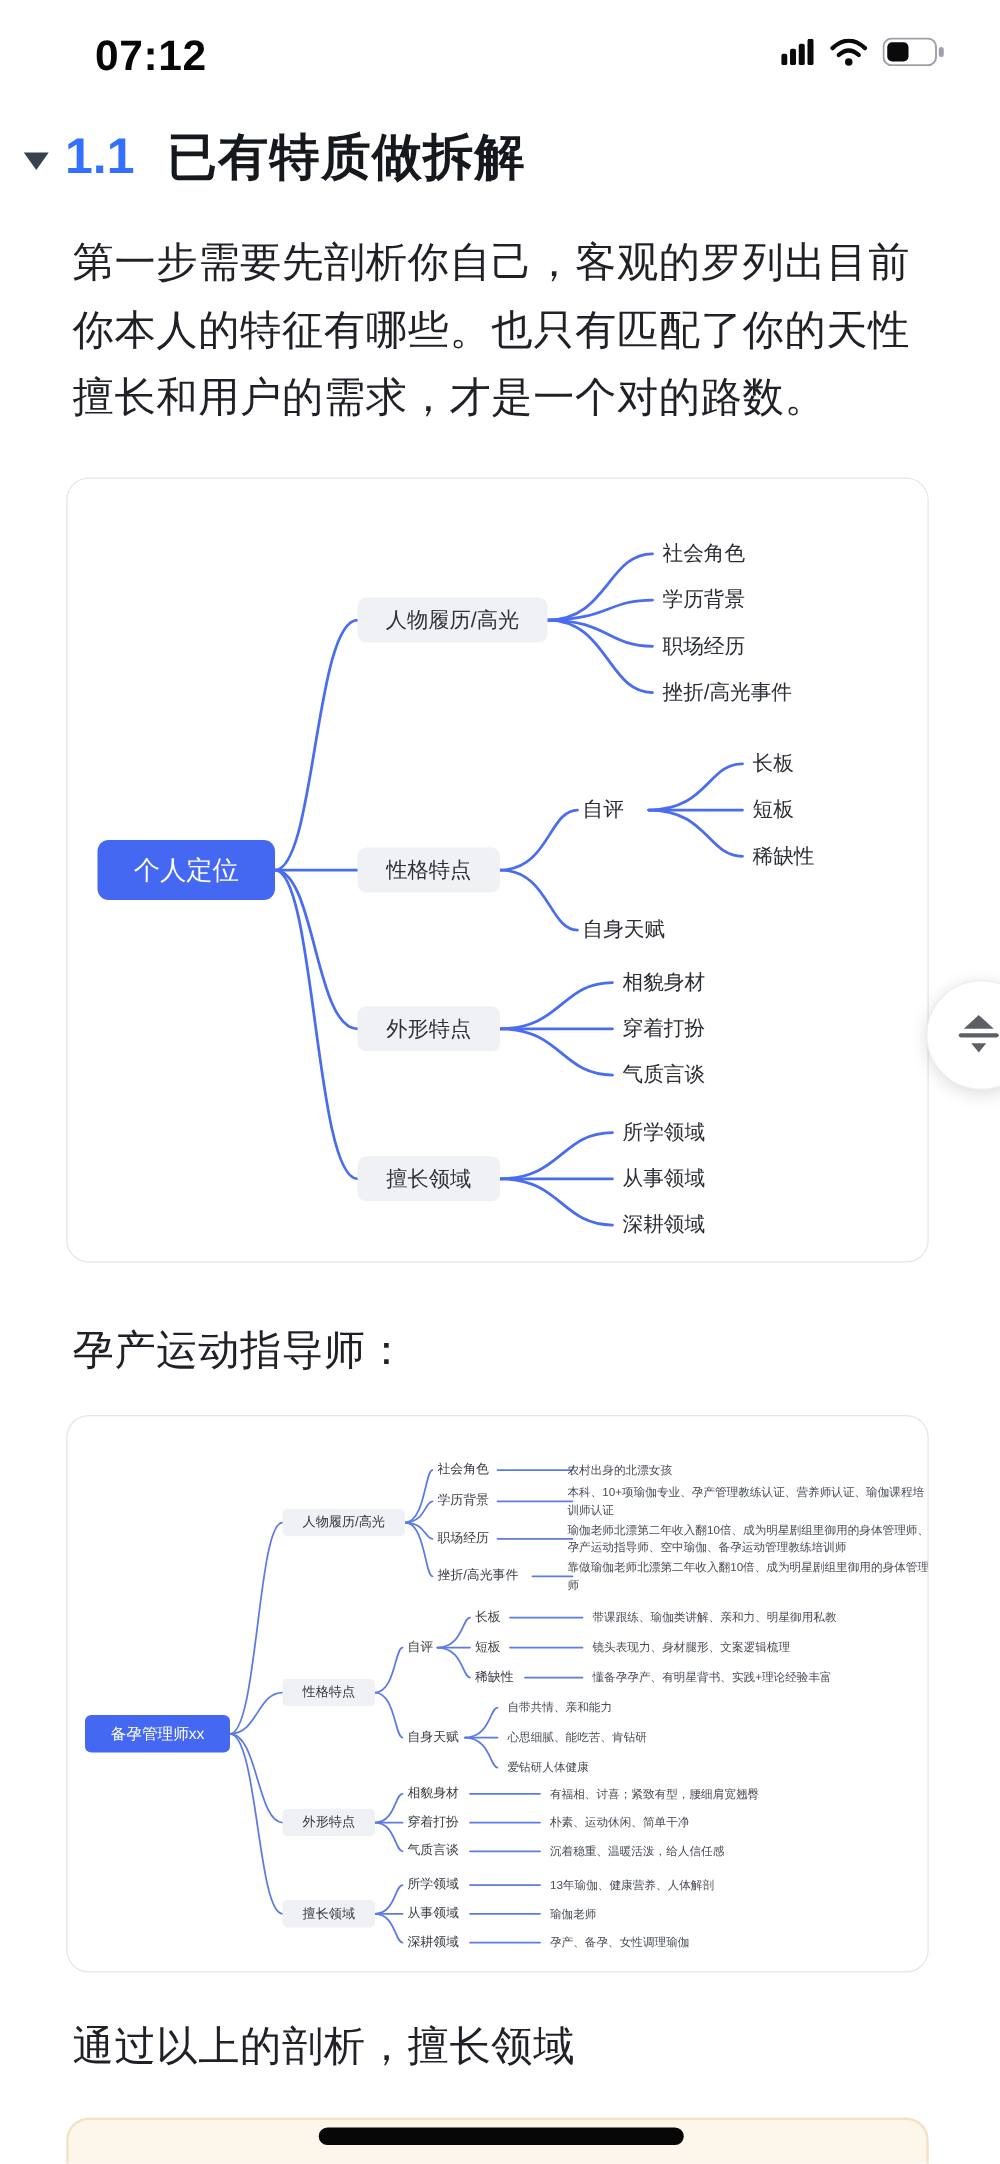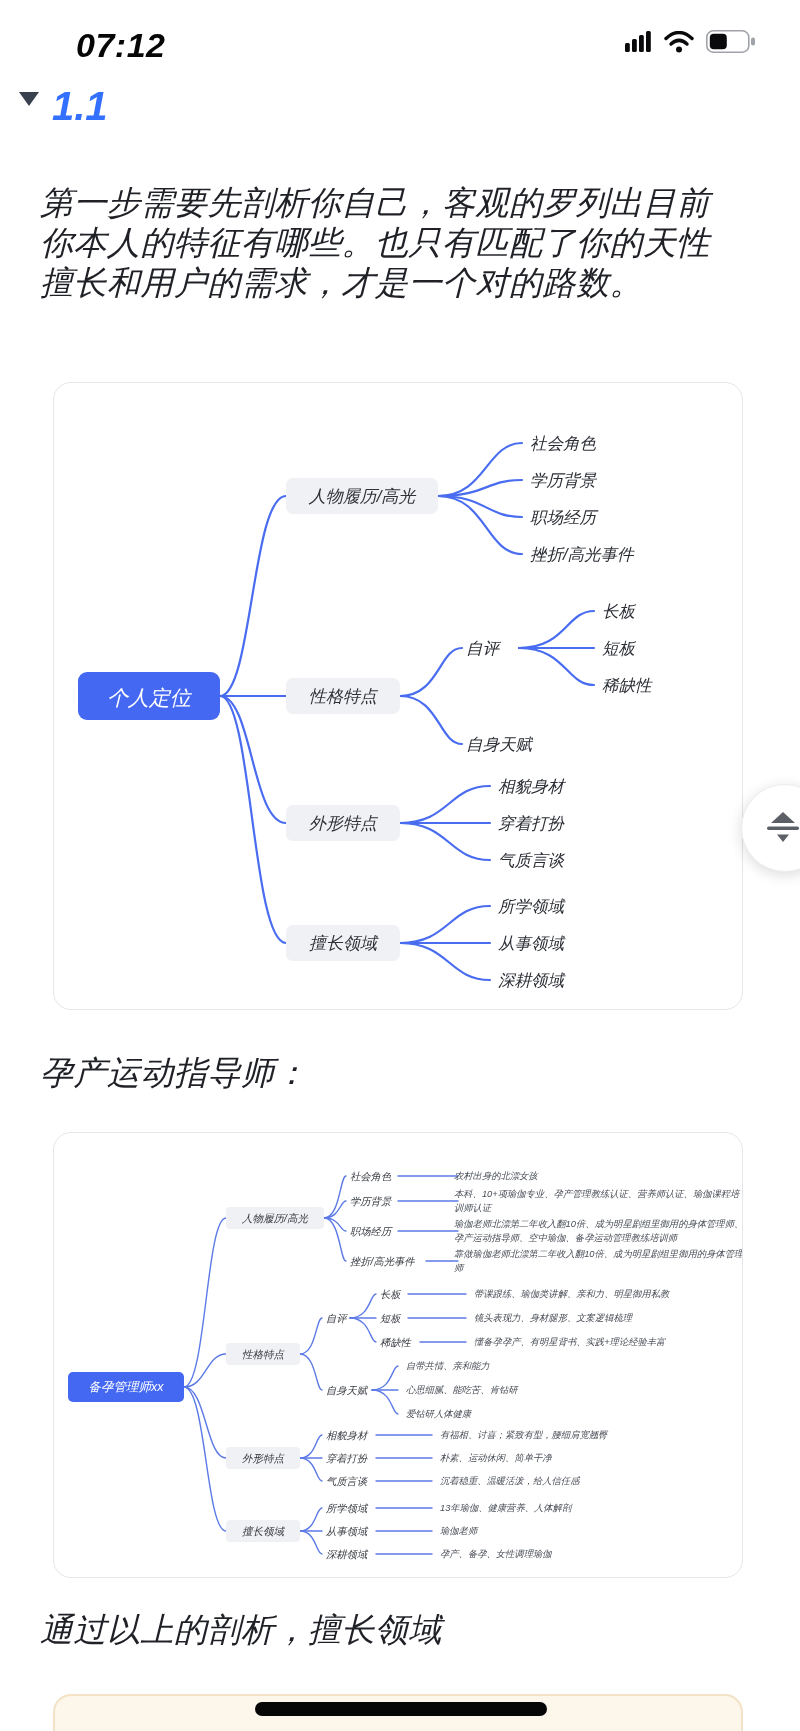--- a/index.html
+++ b/index.html
@@ -1,30 +1,30 @@
 <!DOCTYPE html>
 <html><head>
 <meta charset="utf-8">
 <style>
   html,body{margin:0;padding:0;background:#fff;}
   body{font-family:"Liberation Sans","DejaVu Sans",sans-serif;}
-  .screen{position:relative;width:800px;height:1731px;background:#ffffff;overflow:hidden;font-style:italic;}
+  .screen{position:relative;width:800px;height:1731px;background:#ffffff;overflow:hidden;}
 
   
   .status-bar{position:absolute;top:24px;left:0;right:0;height:46px;}
   .status-time{position:absolute;left:76px;top:2px;font-size:34px;font-weight:700;color:#060607;letter-spacing:.5px;}
   .status-icons{position:absolute;right:44px;top:6px;display:flex;align-items:center;gap:12px;}
 
   
-  .heading{position:absolute;left:18px;top:84px;display:flex;}
+  .heading{position:absolute;left:18px;top:98px;display:flex;align-items:center;}
   .tri{width:22px;height:18px;margin-top:6px;}
   .hnum{margin-left:12px;font-size:40px;font-weight:700;color:#3370FF;}
   .htitle{margin-left:26px;font-size:40px;font-weight:700;color:#15181D;letter-spacing:1px;}
 
-  .para{position:absolute;left:40px;width:690px;font-size:33px;line-height:40px;color:#1F2127;letter-spacing:.5px;margin:0;}
+  .para{position:absolute;left:58px;width:690px;font-size:33px;line-height:54px;color:#1F2127;letter-spacing:.5px;margin:0;}
   #intro{top:183px;}
   #caption{top:1053px;}
   #closing{top:1610px;}
 
   .mm-card{position:absolute;left:53px;width:690px;background:#fff;border:1.5px solid #E5E6EA;border-radius:18px;box-sizing:border-box;}
   #card1{top:382px;height:628px;}
   #card2{top:1132px;height:446px;}
   .mm-card svg{position:absolute;left:0;top:3px;}
   svg text{font-family:"Liberation Sans","DejaVu Sans",sans-serif;}
 
@@ -62,20 +62,21 @@
         <rect x="3.8" y="3.8" width="17" height="15.4" rx="4" fill="#0a0a0c"></rect>
       </svg>
     </div>
   </div>
 
   <div class="heading">
     <svg class="tri" viewBox="0 0 22 18">
       <path d="M1 2 H21 L11 16 Z" fill="#39414F"></path>
     </svg>
     <span class="hnum">1.1</span>
+    <span class="htitle">已有特质做拆解</span>
   </div>
 
   <p class="para" id="intro">第一步需要先剖析你自己，客观的罗列出目前你本人的特征有哪些。也只有匹配了你的天性擅长和用户的需求，才是一个对的路数。</p>
 
   <div class="mm-card" id="card1">
     <svg width="688" height="620" viewBox="0 0 688 620">
       <g fill="none" stroke="#4A6CF0" stroke-width="2.2" stroke-linecap="round">
         <path d="M166 310 C198 310 198 110 232 110"></path>
         <path d="M166 310 H232"></path>
         <path d="M166 310 C198 310 198 437 232 437"></path>

